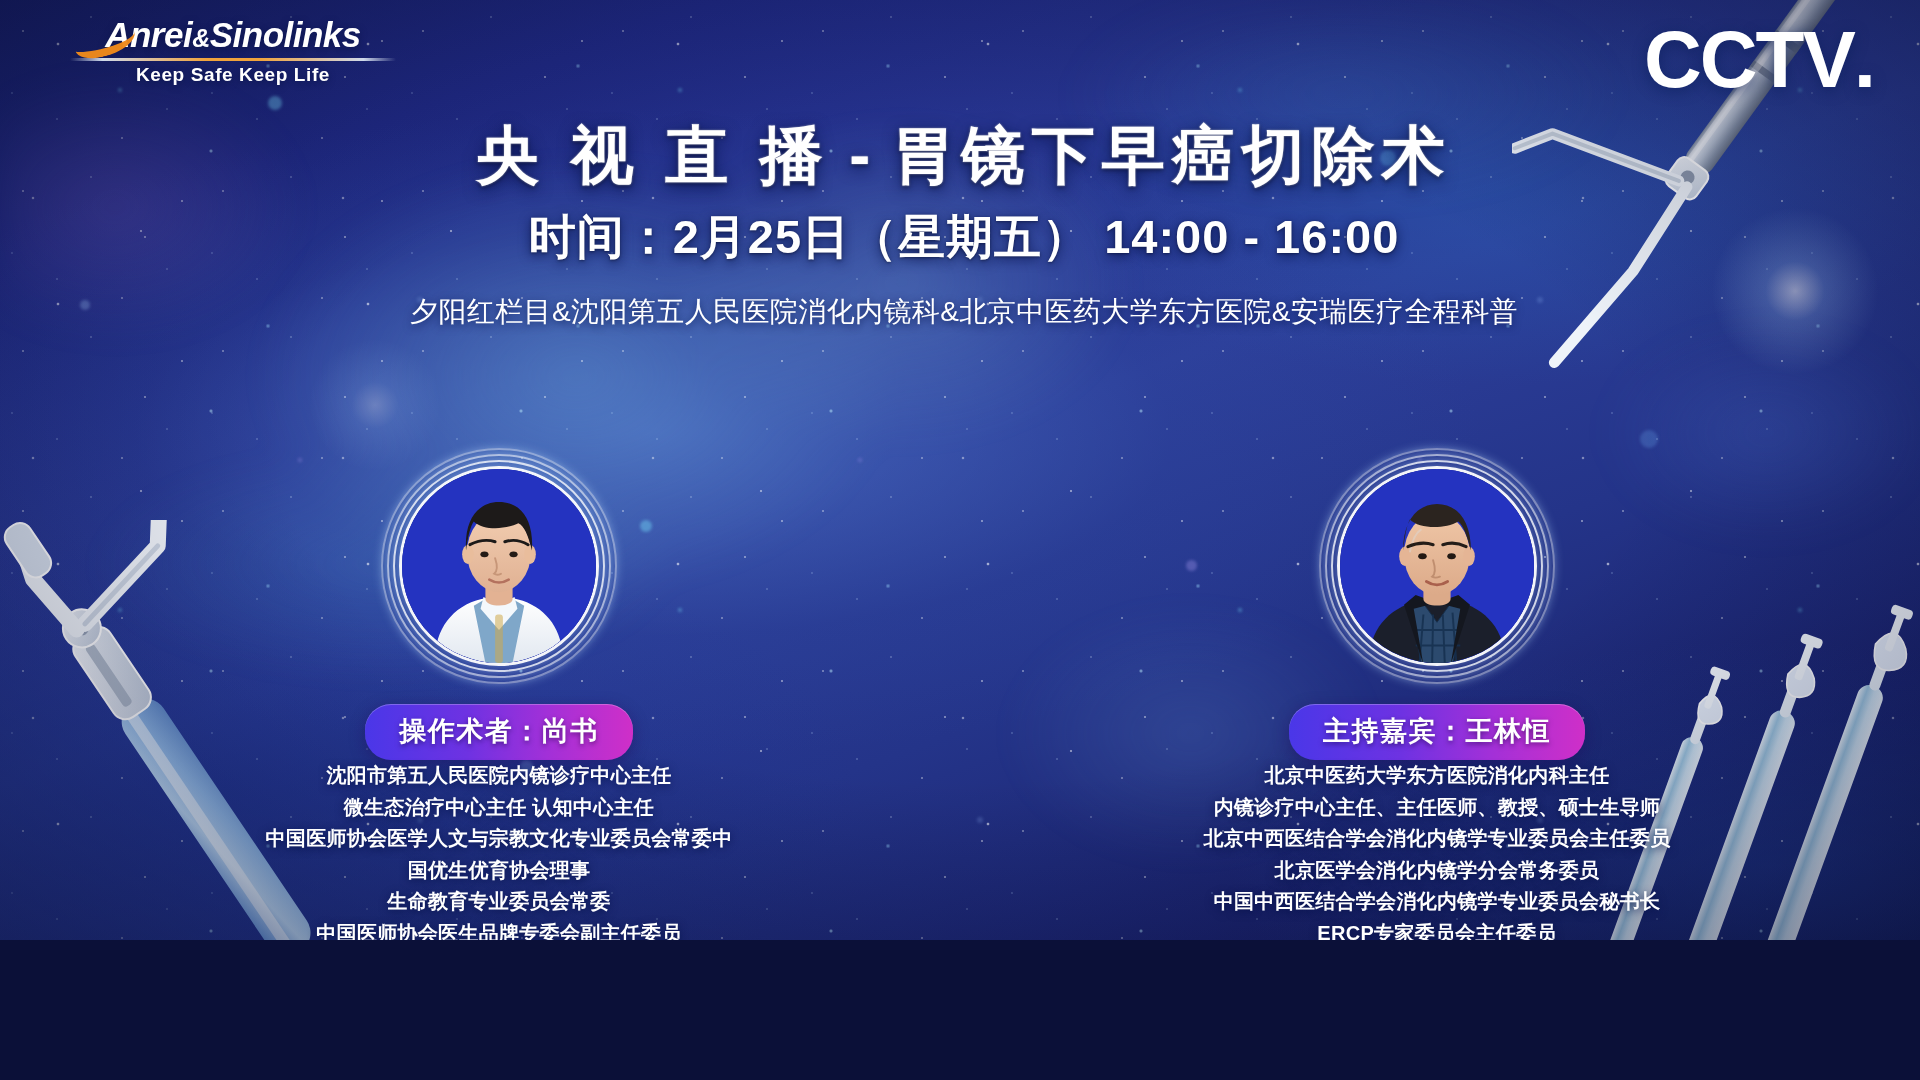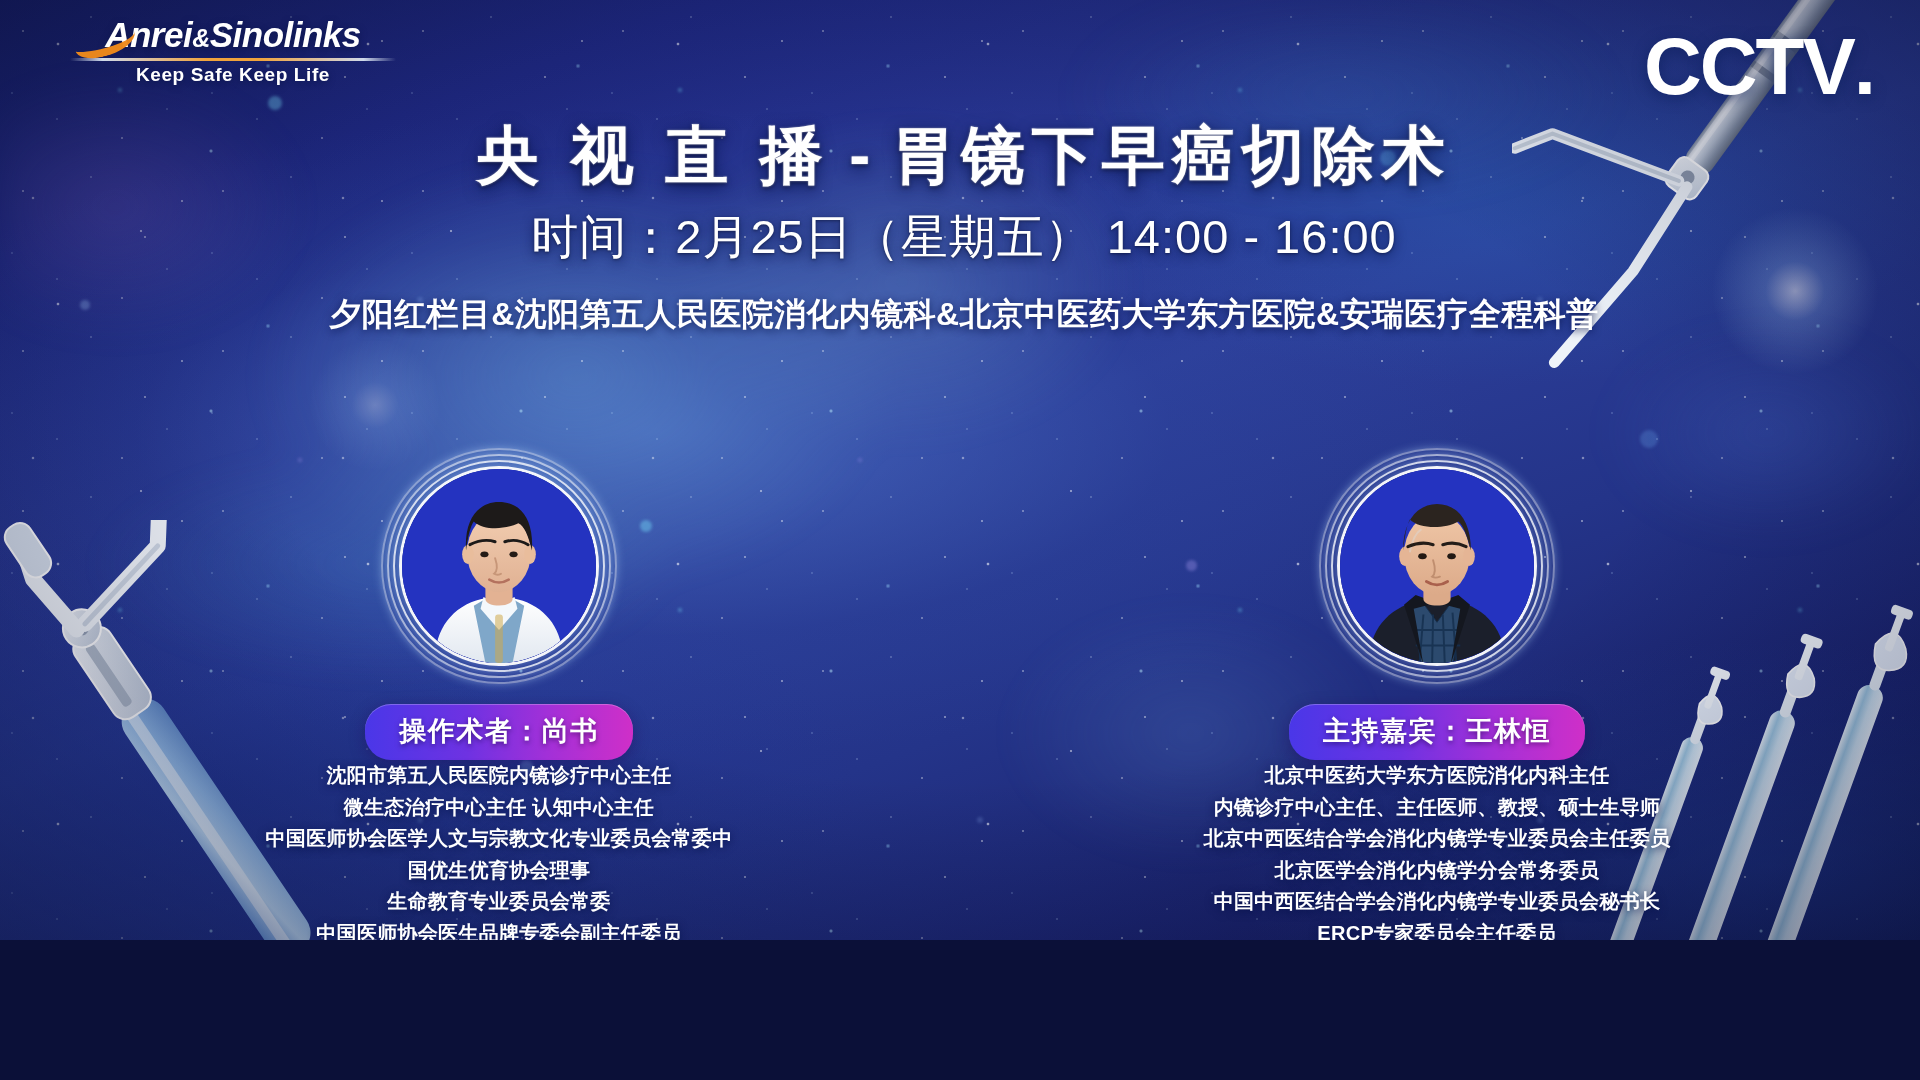--- a/index.html
+++ b/index.html
@@ -99,43 +99,43 @@
     margin:4px auto 3px; width:326px; height:3px;
     background:linear-gradient(90deg, rgba(255,255,255,0) 0%, #cfd9ea 10%, #f0a33c 42%, #f0a33c 58%, #cfd9ea 90%, rgba(255,255,255,0) 100%);
     border-radius:2px;
   }
   #brand .tagline{
     font-size:19px; font-weight:bold; color:#ffffff; letter-spacing:.6px;
     text-shadow:0 2px 6px rgba(10,20,70,.7);
   }
 
   #cctv{
-    position:absolute; right:44px; top:27px;
+    position:absolute; right:44px; top:20px;
     font-weight:bold; font-size:80px; letter-spacing:-2px; color:#ffffff;
     text-shadow:0 3px 14px rgba(10,30,90,.65);
     line-height:1;
   }
   #cctv .dot{ letter-spacing:0; }
 
   
   #headline{ position:absolute; left:8px; right:0; top:118px; text-align:center; }
   #title{
     font-size:63px; font-weight:bold; color:#ffffff;
     letter-spacing:7px; line-height:1.18;
     text-shadow:0 0 2px rgba(255,255,255,.6), 0 4px 16px rgba(5,15,70,.85), 0 2px 4px rgba(0,0,0,.5);
   }
   #title .dash{ letter-spacing:2px; }
   #subtime{
     margin-top:14px;
-    font-size:47px; font-weight:normal; color:#ffffff; letter-spacing:1px;
+    font-size:47px; font-weight:bold; color:#ffffff; letter-spacing:1px;
     text-shadow:0 3px 12px rgba(5,15,70,.8), 0 1px 3px rgba(0,0,0,.45);
   }
   #organizers{
     margin-top:24px;
-    font-size:32px; font-weight:bold; color:#ffffff; letter-spacing:.4px;
+    font-size:28px; font-weight:normal; color:#ffffff; letter-spacing:.4px;
     text-shadow:0 2px 9px rgba(5,15,70,.8);
   }
 
   
   #speakers{
     position:absolute; top:466px; left:16px; right:0;
     display:flex; justify-content:center; gap:468px;
   }
   .speaker{ width:470px; text-align:center; position:relative; }
 

